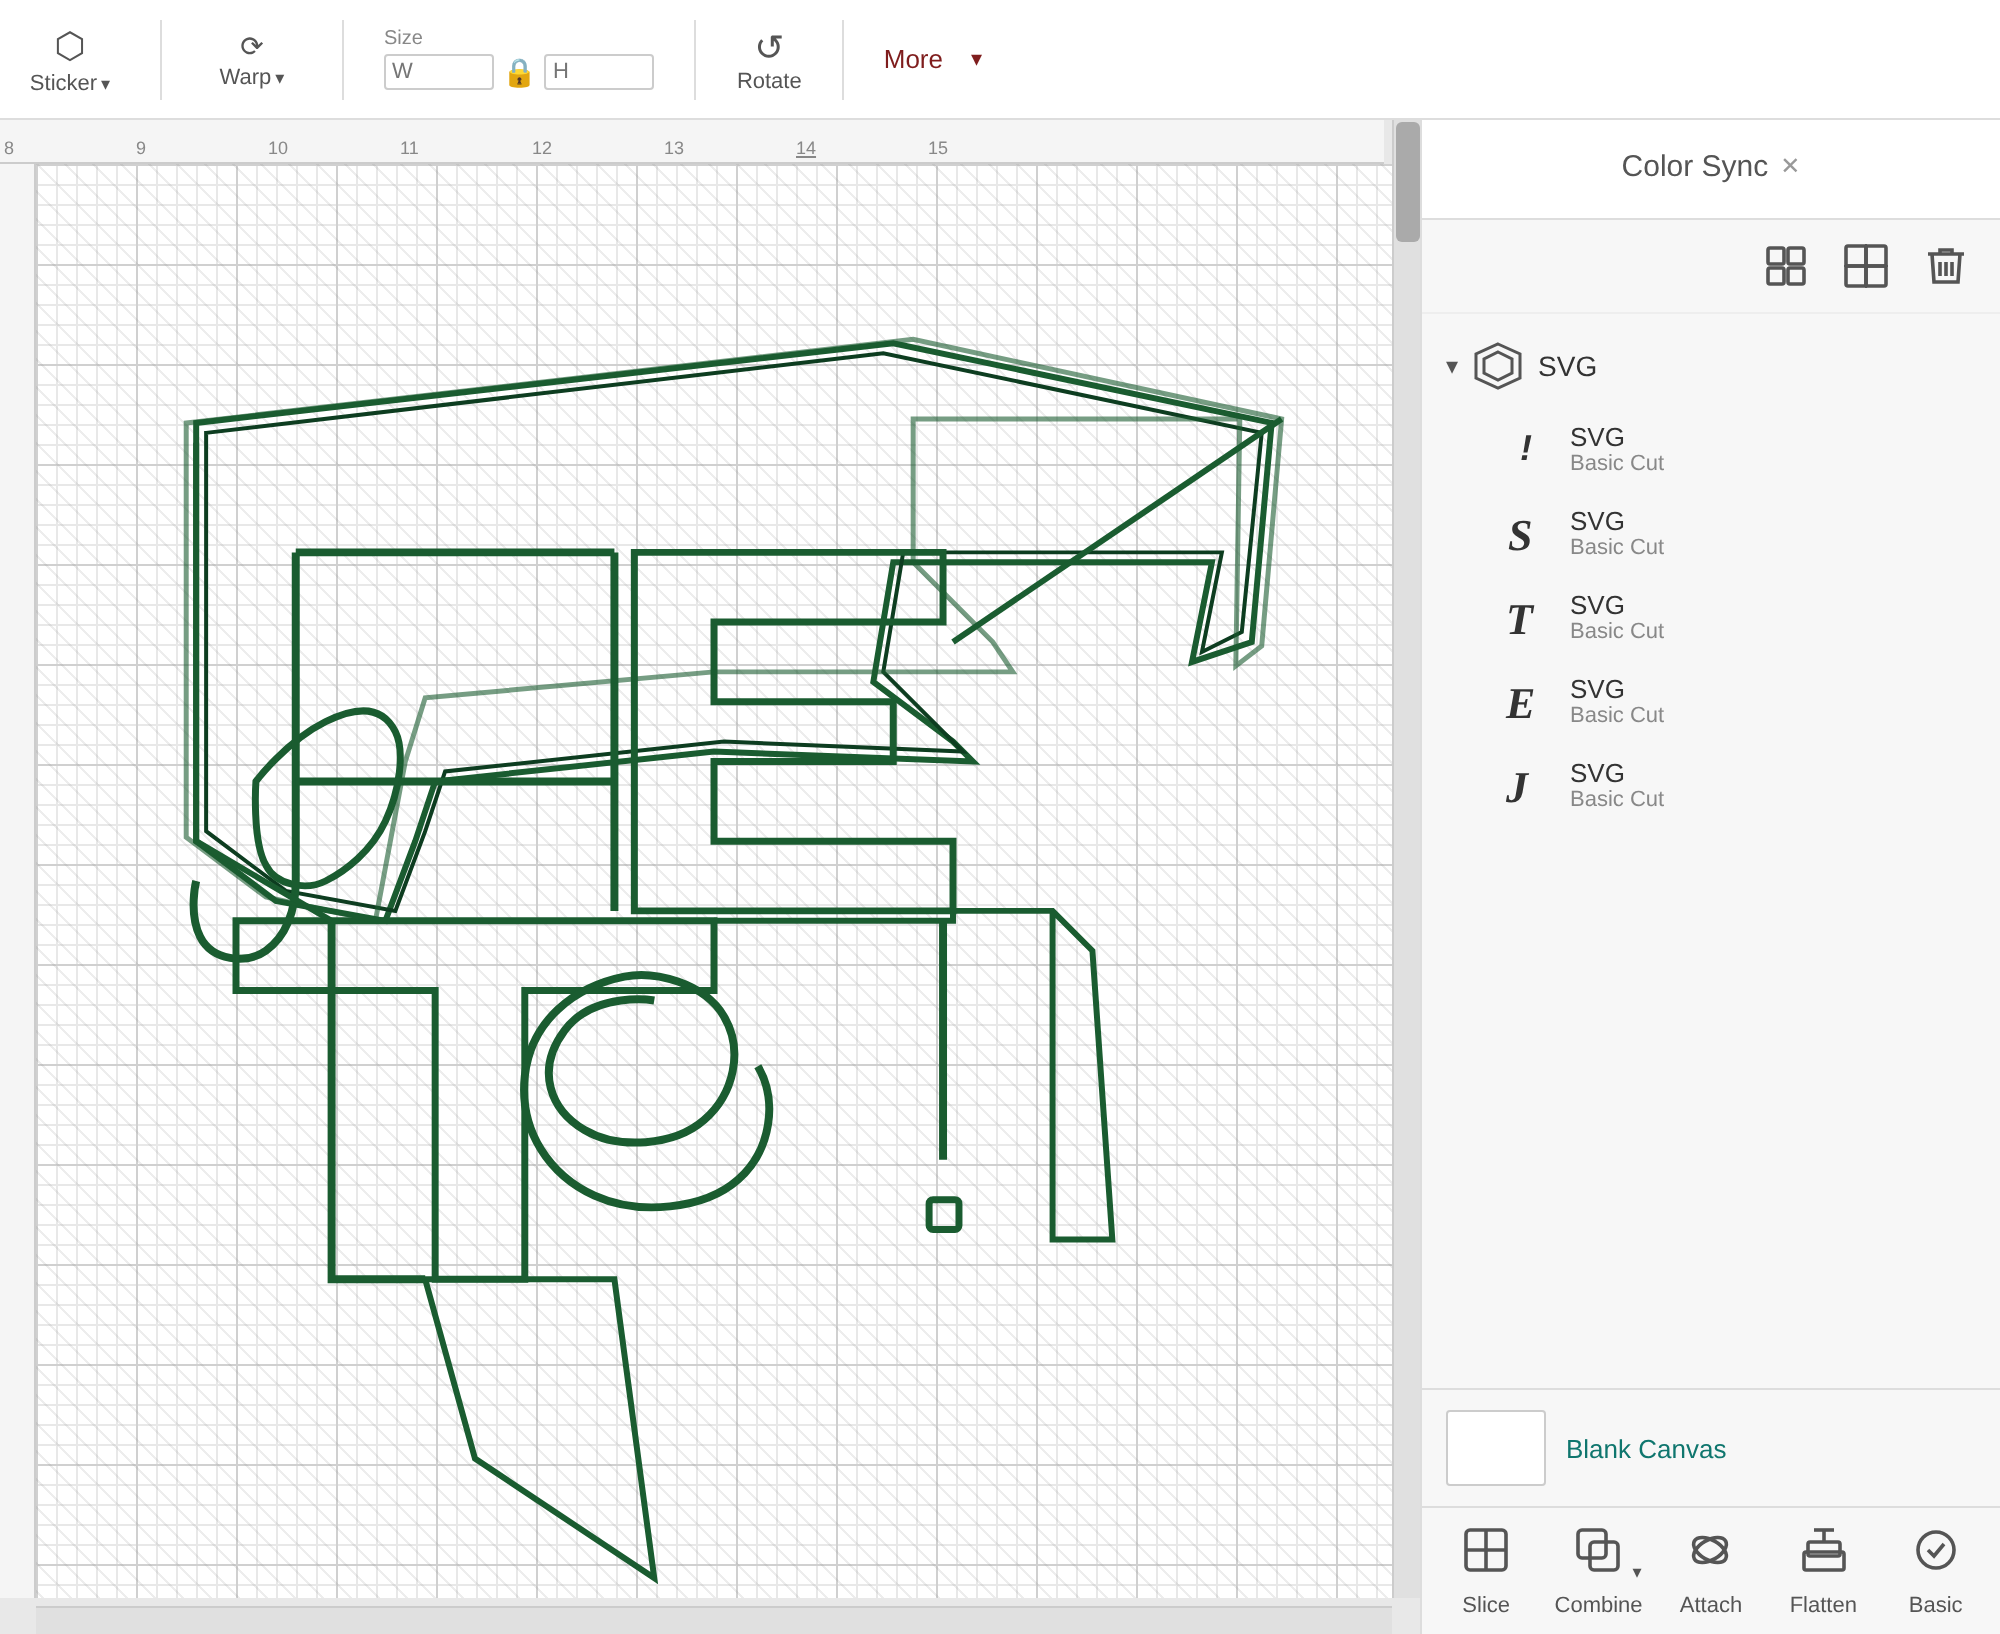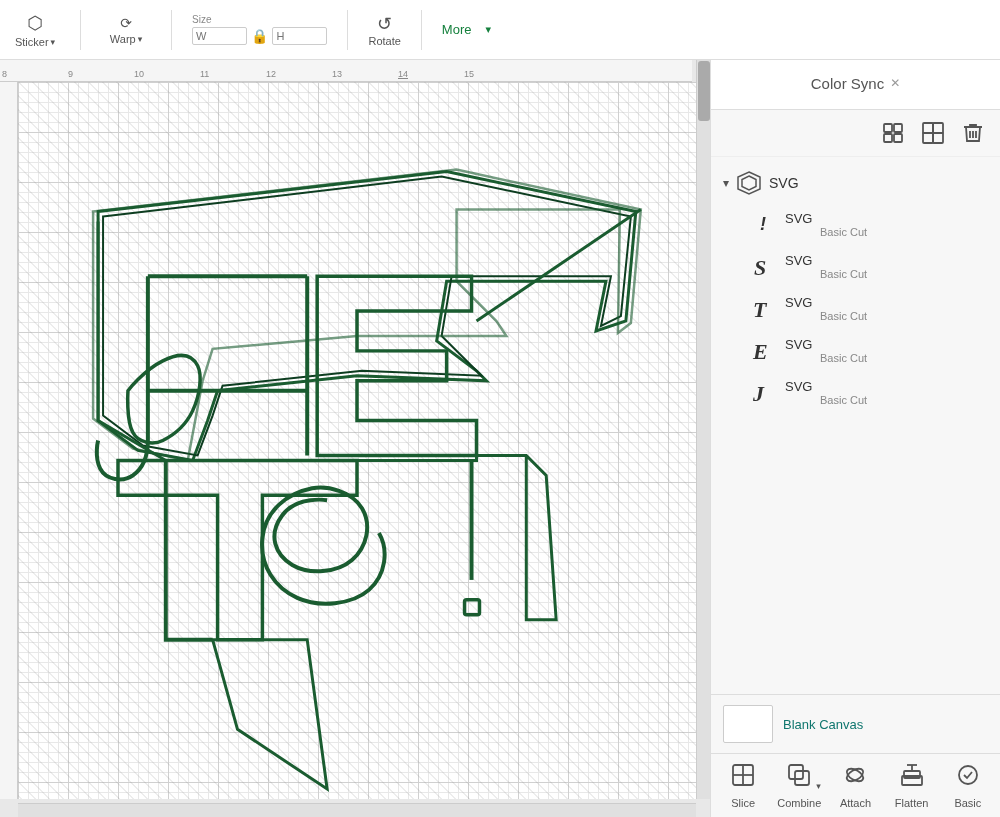--- a/index.html
+++ b/index.html
@@ -64,21 +64,21 @@
       color: #555;
     }
     .toolbar-rotate .icon-area {
       font-size: 18px;
     }
     .more-btn {
       display: flex;
       align-items: center;
       gap: 14px;
       font-size: 13px;
-      color: #15803d;
+      color: #7f1d1d;
       cursor: pointer;
       border: none;
       background: none;
     }
 
     
     .main-area {
       display: flex;
       flex: 1;
       overflow: hidden;
@@ -274,21 +274,20 @@
       flex-direction: column;
     }
     .layer-item-title {
       font-size: 13px;
       font-weight: 500;
       color: #333;
     }
     .layer-item-subtitle {
       font-size: 11px;
       color: #888;
-      margin-left: 35px;
     }
 
     
     .blank-canvas-section {
       padding: 10px 12px;
       border-top: 1px solid #ddd;
       display: flex;
       align-items: center;
       gap: 10px;
     }

